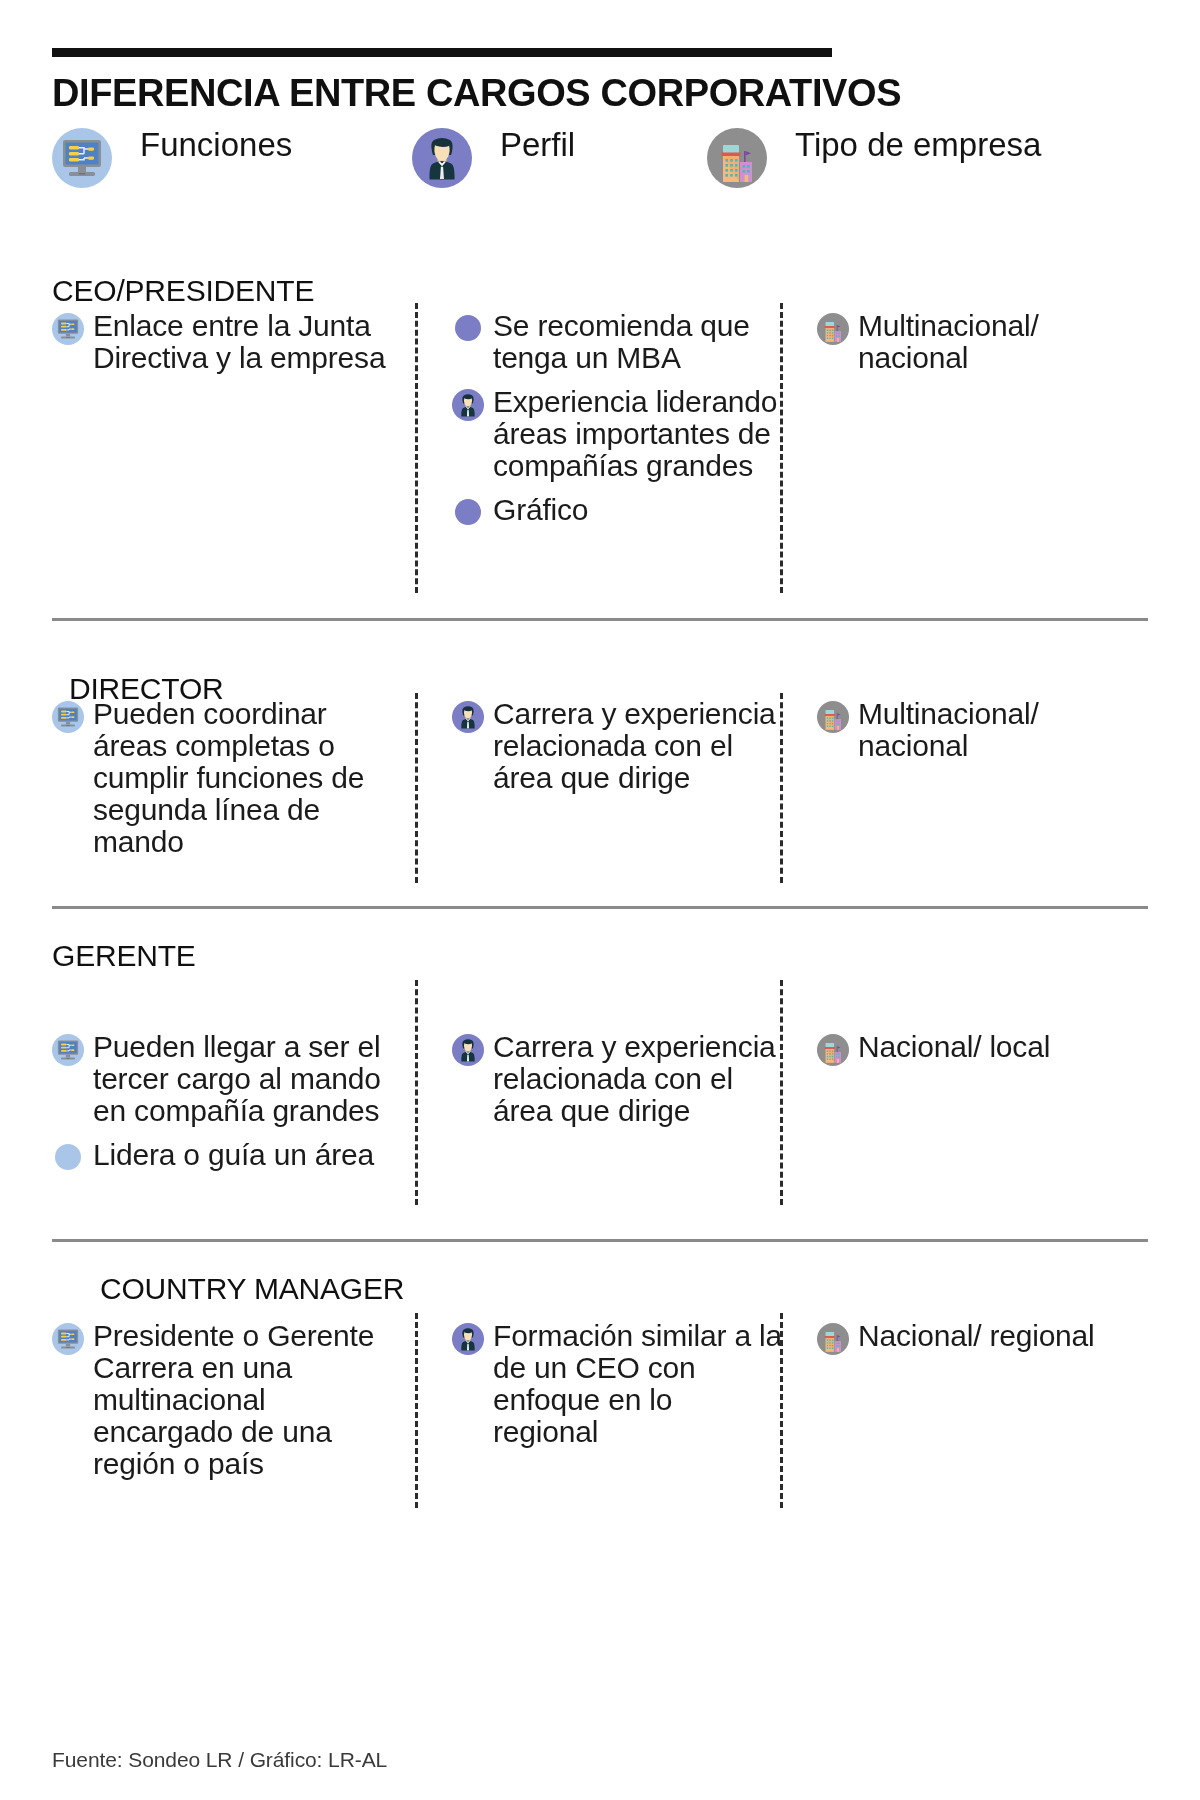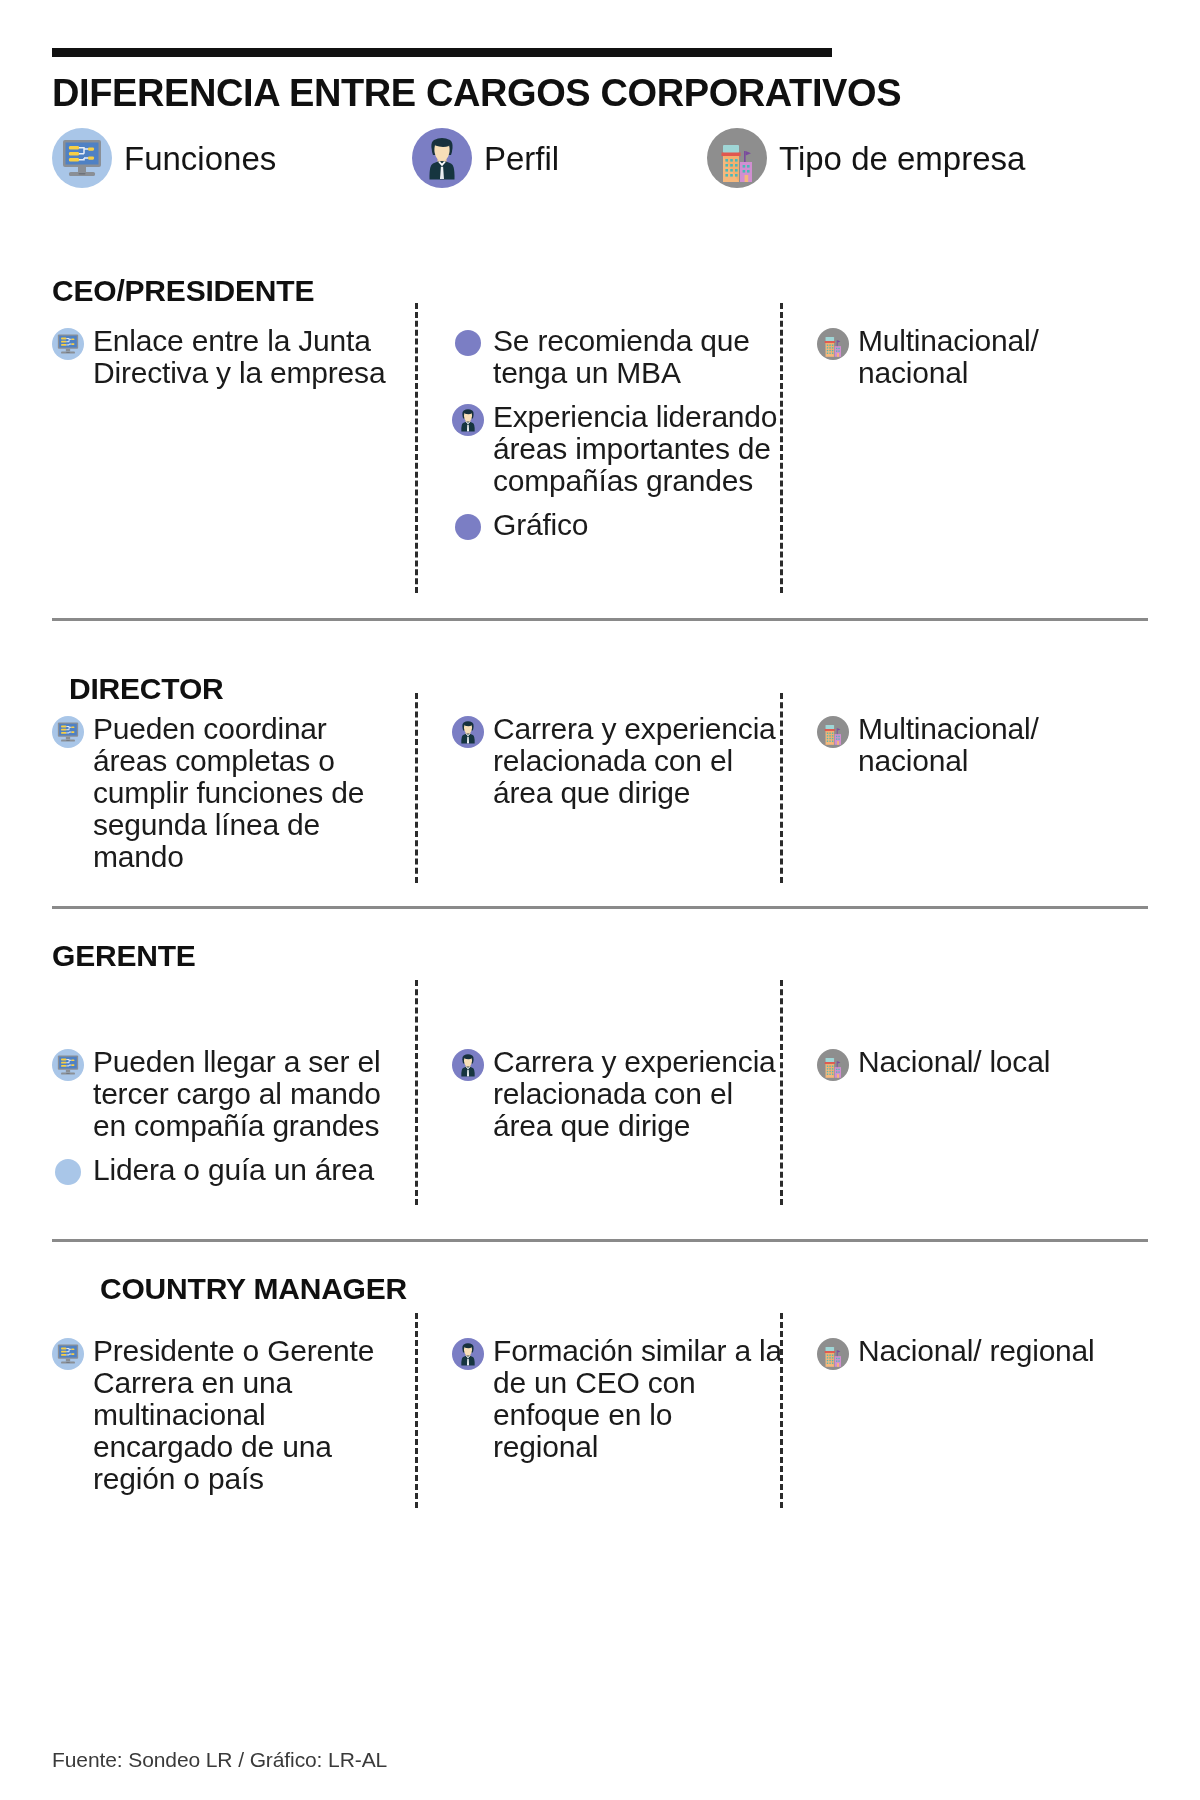--- a/index.html
+++ b/index.html
@@ -39,22 +39,22 @@
 
   
   .legend{
     margin-top:14px;
     position:relative;
     height:72px;
   }
   .legend-item{
     position:absolute;
     display:flex;
-    align-items:center;
-    gap:12px;
+    align-items:flex-start;
+    gap:28px;
     top:0;
   }
   .legend-item .lbl{
     font-size:33px;
     color:#141414;
     line-height:1;
     white-space:nowrap;
   }
 
   
@@ -73,31 +73,31 @@
 
   .ico svg{position:absolute;left:0;top:0;width:100%;height:100%;display:block;}
   .divider{
     height:3px;
     background:#8a8a8a;
     width:1096px;
     margin:0;
   }
   .sec-title{
     font-size:30px;
-    font-weight:bold;
+    font-weight:normal;
     color:#101010;
     letter-spacing:-0.2px;
     line-height:1;
   }
 
   .cols{position:relative;}
 
   .col{
     position:absolute;
-    top:15px;
+    top:0;
   }
   .col-funciones{left:0;width:345px;}
   .col-perfil{left:400px;width:330px;}
   .col-empresa{left:765px;width:330px;}
 
   .bullet-row{
     display:flex;
     align-items:flex-start;
     gap:9px;
     margin-bottom:12px;

